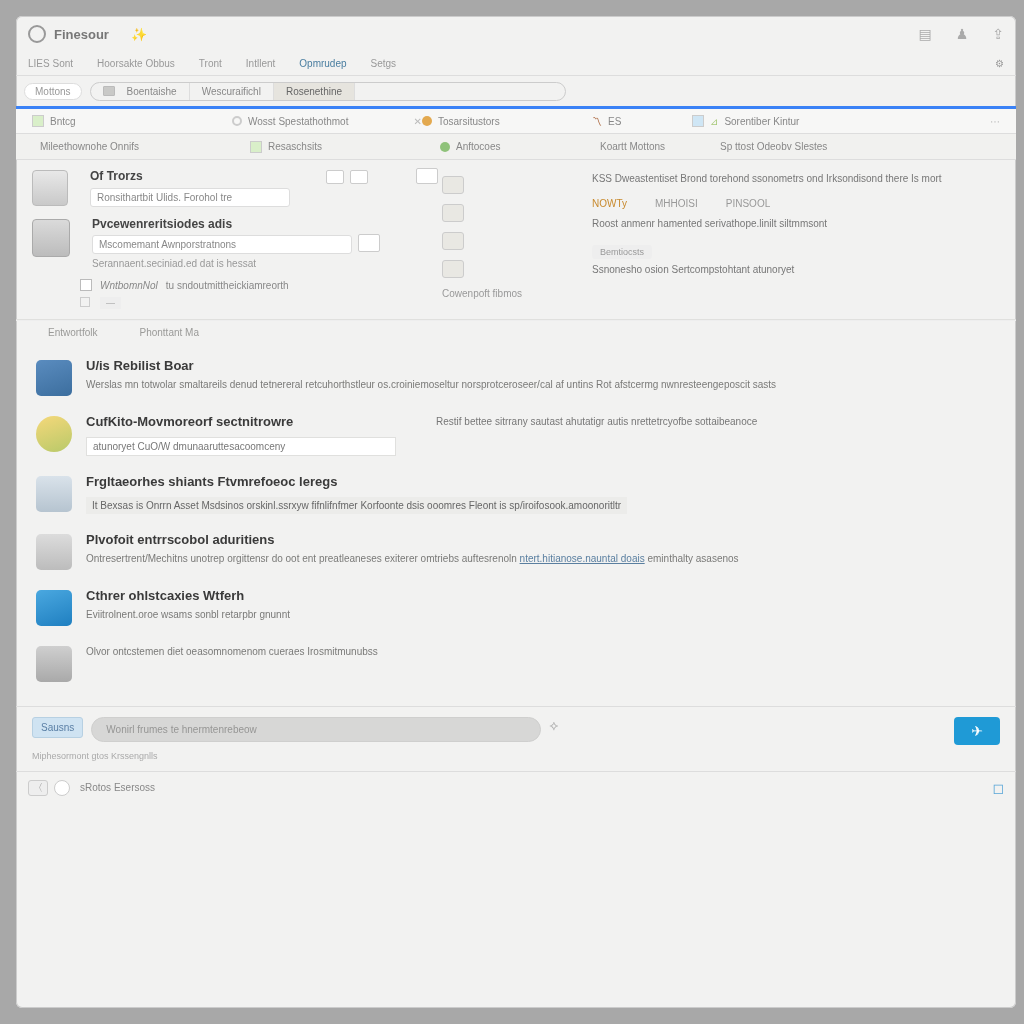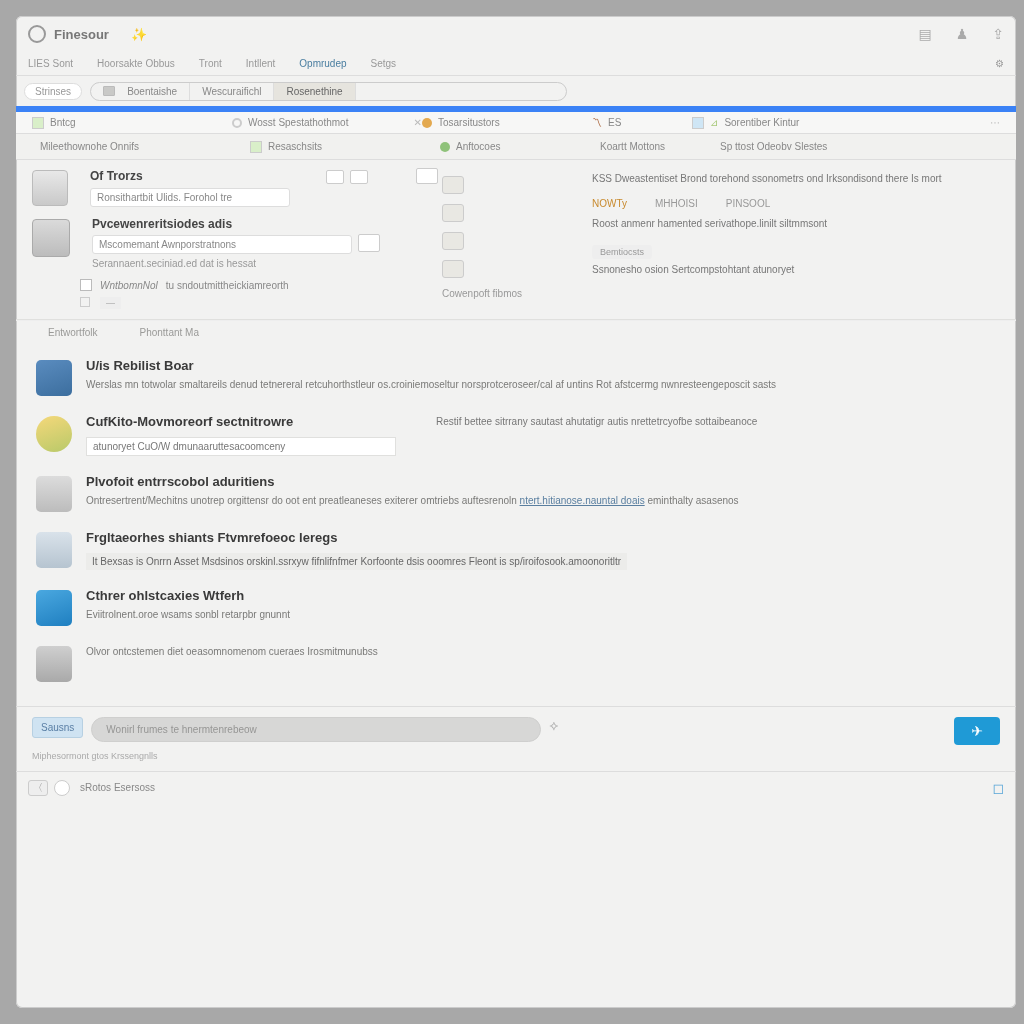--- a/index.html
+++ b/index.html
@@ -11,21 +11,21 @@
 .title-gear { margin-left: 14px; color: #aaa; font-size: 13px; }
 .title-right { margin-left: auto; display: flex; gap: 24px; color: #aaa; font-size: 14px; }
 .tabbar { height: 24px; display: flex; align-items: center; gap: 24px; padding: 0 12px; font-size: 10px; color: #999; border-bottom: 1px solid #ddd; }
 .tabbar span.active { color: #4a7ea0; }
 .filterbar { height: 30px; display: flex; align-items: center; padding: 0 8px; gap: 8px; }
 .filter-tag { background: #fff; border: 1px solid #ddd; border-radius: 10px; padding: 2px 10px; color: #999; font-size: 10px; }
 .filter-pills { display: flex; align-items: center; gap: 0; border: 1px solid #ccc; border-radius: 12px; overflow: hidden; }
 .filter-pills > div { padding: 3px 12px; font-size: 10px; color: #888; border-right: 1px solid #ddd; display:flex; align-items:center; gap:12px; }
 .filter-pills > div:last-child { border-right: none; }
 .filter-pills > div.sel { background: #e6e4de; color: #666; }
-.colheads { height: 28px; border-top: 6px solid #3b82f6; border-bottom: 1px solid #ddd; display: flex; align-items: center; padding: 0 16px; background: #f7f7f6; }
+.colheads { height: 28px; border-top: 3px solid #3b82f6; border-bottom: 1px solid #ddd; display: flex; align-items: center; padding: 0 16px; background: #f7f7f6; }
 .colheads .col { flex: 1; display: flex; align-items: center; gap: 6px; font-size: 10px; color: #888; }
 .sq { width: 12px; height: 12px; border: 1px solid #ccc; display:inline-block; }
 .ci { width: 10px; height: 10px; border-radius: 50%; display: inline-block; }
 .subheads { height: 26px; border-bottom: 1px solid #ddd; display: flex; align-items: center; padding: 0 24px; font-size: 10px; color: #888; background: #f1f1ef; }
 .subheads .col { flex: 1; display: flex; align-items: center; gap: 6px;}
 .main { flex: 1; overflow: hidden; display: flex; flex-direction: column; }
 .upper { display: flex; padding: 8px 16px 10px 16px; border-bottom: 1px solid #e0e0de; }
 .left-col { width: 410px; }
 .mid-col { width: 150px; padding-top: 8px; }
 .right-col { flex: 1; padding-top: 4px; }
@@ -97,21 +97,21 @@
     <span>LIES Sont</span>
     <span>Hoorsakte Obbus</span>
     <span>Tront</span>
     <span>Intllent</span>
     <span class="active">Opmrudep</span>
     <span>Setgs</span>
     <span style="margin-left:auto">⚙</span>
   </div>
 
   <div class="filterbar">
-    <div class="filter-tag">Strinses</div>
+    <div class="filter-tag">Mottons</div>
     <div class="filter-pills">
       <div>
           <span class="icon-mini"></span>
           <span>Boentaishe</span>
         </div>
       <div>
           <span>Wescuraifichl</span>
         </div>
       <div class="sel">
           <span>Rosenethine</span>
@@ -252,32 +252,32 @@
         <div class="body two-col">
           <div style="flex:0 0 330px">
             <h3>CufKito-Movmoreorf sectnitrowre</h3>
             <span class="hl" style="width:310px">atunoryet CuO/W dmunaaruttesacoomceny</span>
           </div>
           <div class="side-note" style="flex:1">Restif bettee sitrrany sautast ahutatigr autis nrettetrcyofbe sottaibeanoce</div>
         </div>
       </div>
 
       <div class="section">
+        <div class="ic ic3"></div>
+        <div class="body">
+          <h3>Frgltaeorhes shiants Ftvmrefoeoc leregs</h3>
+          <span class="hlg">It Bexsas is Onrrn Asset Msdsinos orskinl.ssrxyw fifnlifnfmer Korfoonte dsis ooomres Fleont is sp/iroifosook.amoonoritltr</span>
+        </div>
+      </div>
+
+      <div class="section">
         <div class="ic ic4"></div>
         <div class="body">
           <h3>Plvofoit entrrscobol aduritiens</h3>
           <p>Ontresertrent/Mechitns unotrep orgittensr do oot ent preatleaneses exiterer omtriebs auftesrenoln <a>ntert.hitianose.nauntal doais</a> eminthalty asasenos</p>
-        </div>
-      </div>
-
-      <div class="section">
-        <div class="ic ic3"></div>
-        <div class="body">
-          <h3>Frgltaeorhes shiants Ftvmrefoeoc leregs</h3>
-          <span class="hlg">It Bexsas is Onrrn Asset Msdsinos orskinl.ssrxyw fifnlifnfmer Korfoonte dsis ooomres Fleont is sp/iroifosook.amoonoritltr</span>
         </div>
       </div>
 
       <div class="section">
         <div class="ic ic5"></div>
         <div class="body">
           <h3>Cthrer ohlstcaxies Wtferh</h3>
           <p>Eviitrolnent.oroe wsams sonbl retarpbr gnunnt</p>
         </div>
       </div>

